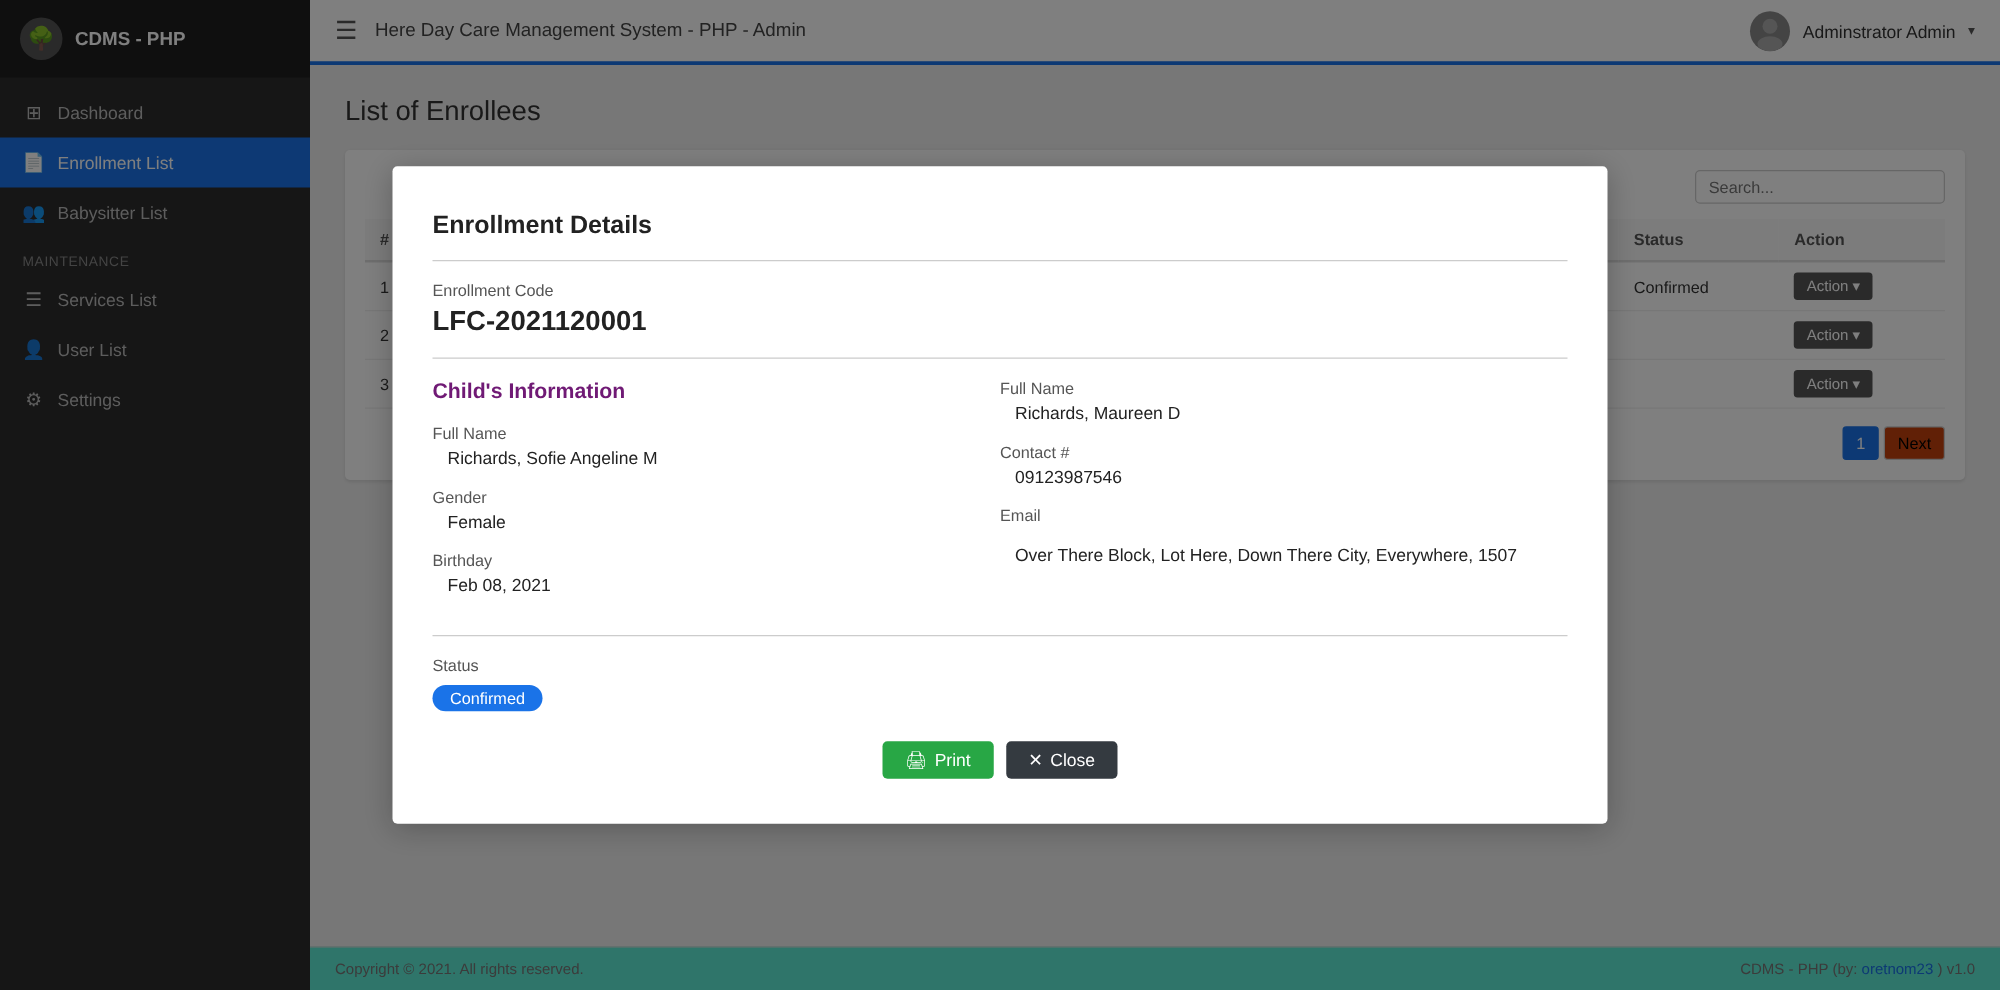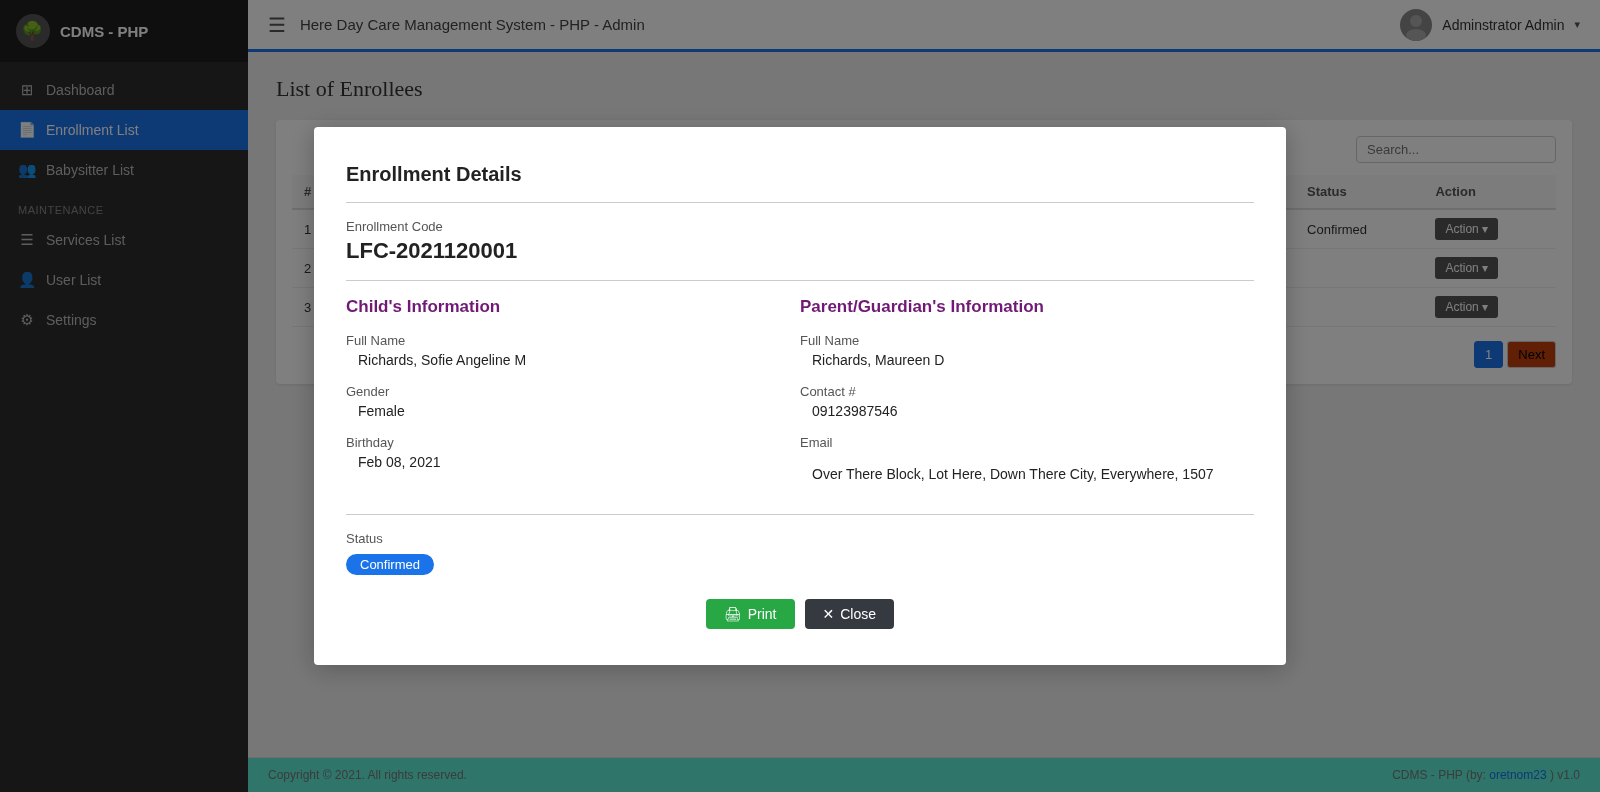--- a/index.html
+++ b/index.html
@@ -90,21 +90,20 @@
       flex: 1;
       padding: 24px 28px;
       overflow-y: auto;
       position: relative;
     }
     .page-title {
       font-size: 22px;
       color: #333;
       margin-bottom: 18px;
       font-weight: 500;
-      font-family: Liberation Serif, serif;
     }
 
     
     .table-card {
       background: #fff;
       border-radius: 4px;
       padding: 16px;
       box-shadow: 0 1px 3px rgba(0,0,0,0.1);
     }
     .table-toolbar {
@@ -426,21 +425,20 @@
         <div class="modal-field-value">Richards, Sofie Angeline M</div>
 
         <div class="modal-field-label">Gender</div>
         <div class="modal-field-value">Female</div>
 
         <div class="modal-field-label">Birthday</div>
         <div class="modal-field-value">Feb 08, 2021</div>
       </div>
 
       <div class="info-column">
-        <div class="info-heading">Parent/Guardian's Information</div>
 
         <div class="modal-field-label">Full Name</div>
         <div class="modal-field-value">Richards, Maureen D</div>
 
         <div class="modal-field-label">Contact #</div>
         <div class="modal-field-value">09123987546</div>
 
         <div class="modal-field-label">Email</div>
         <div class="modal-field-value"></div>
 

